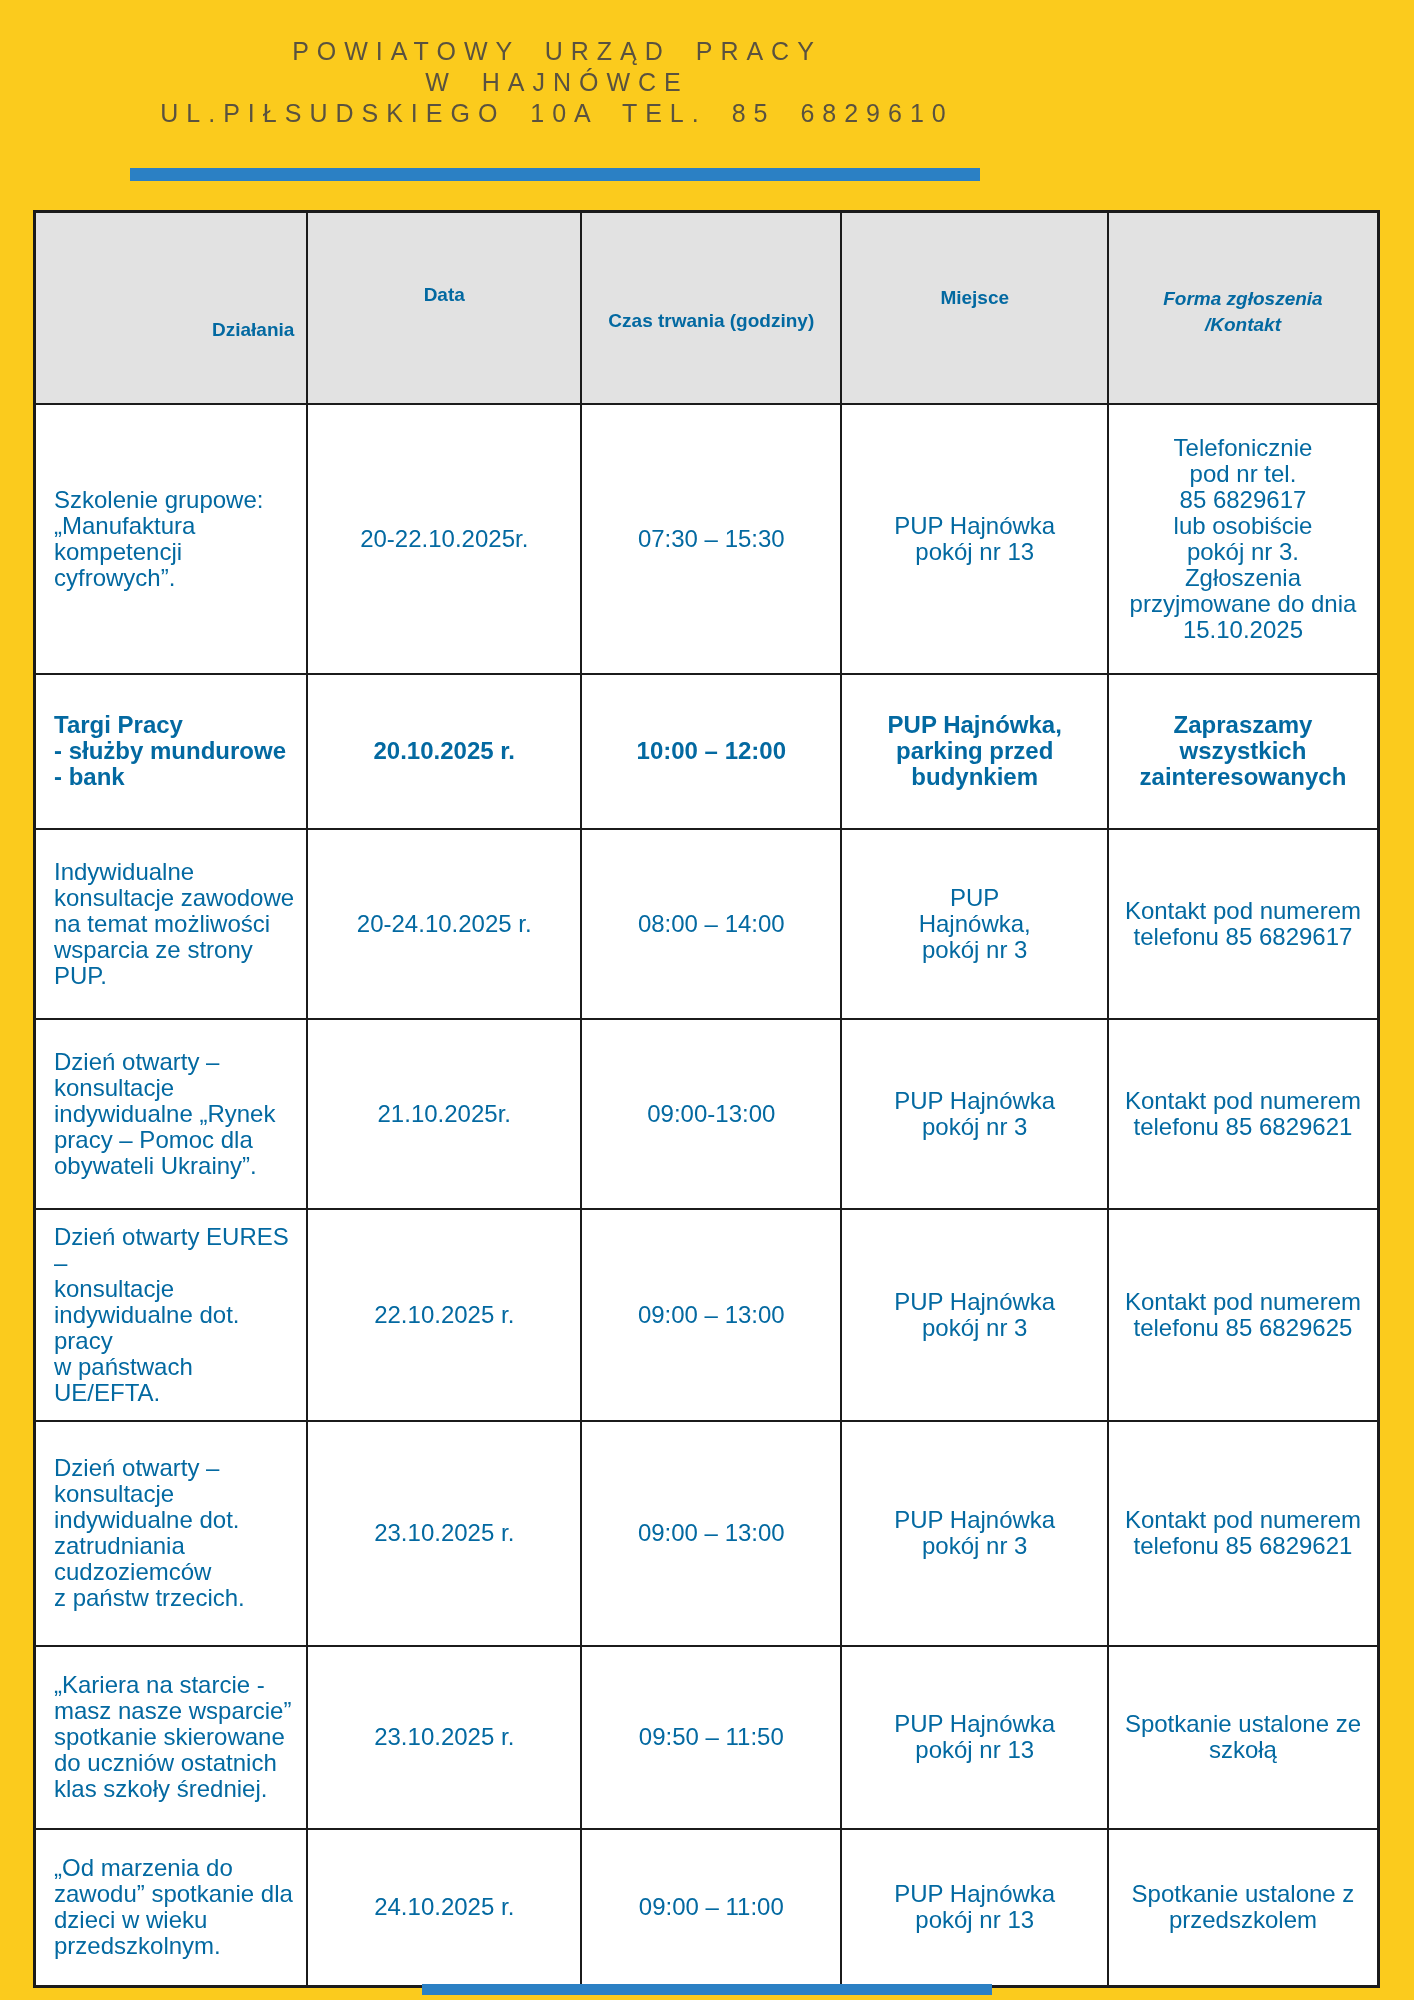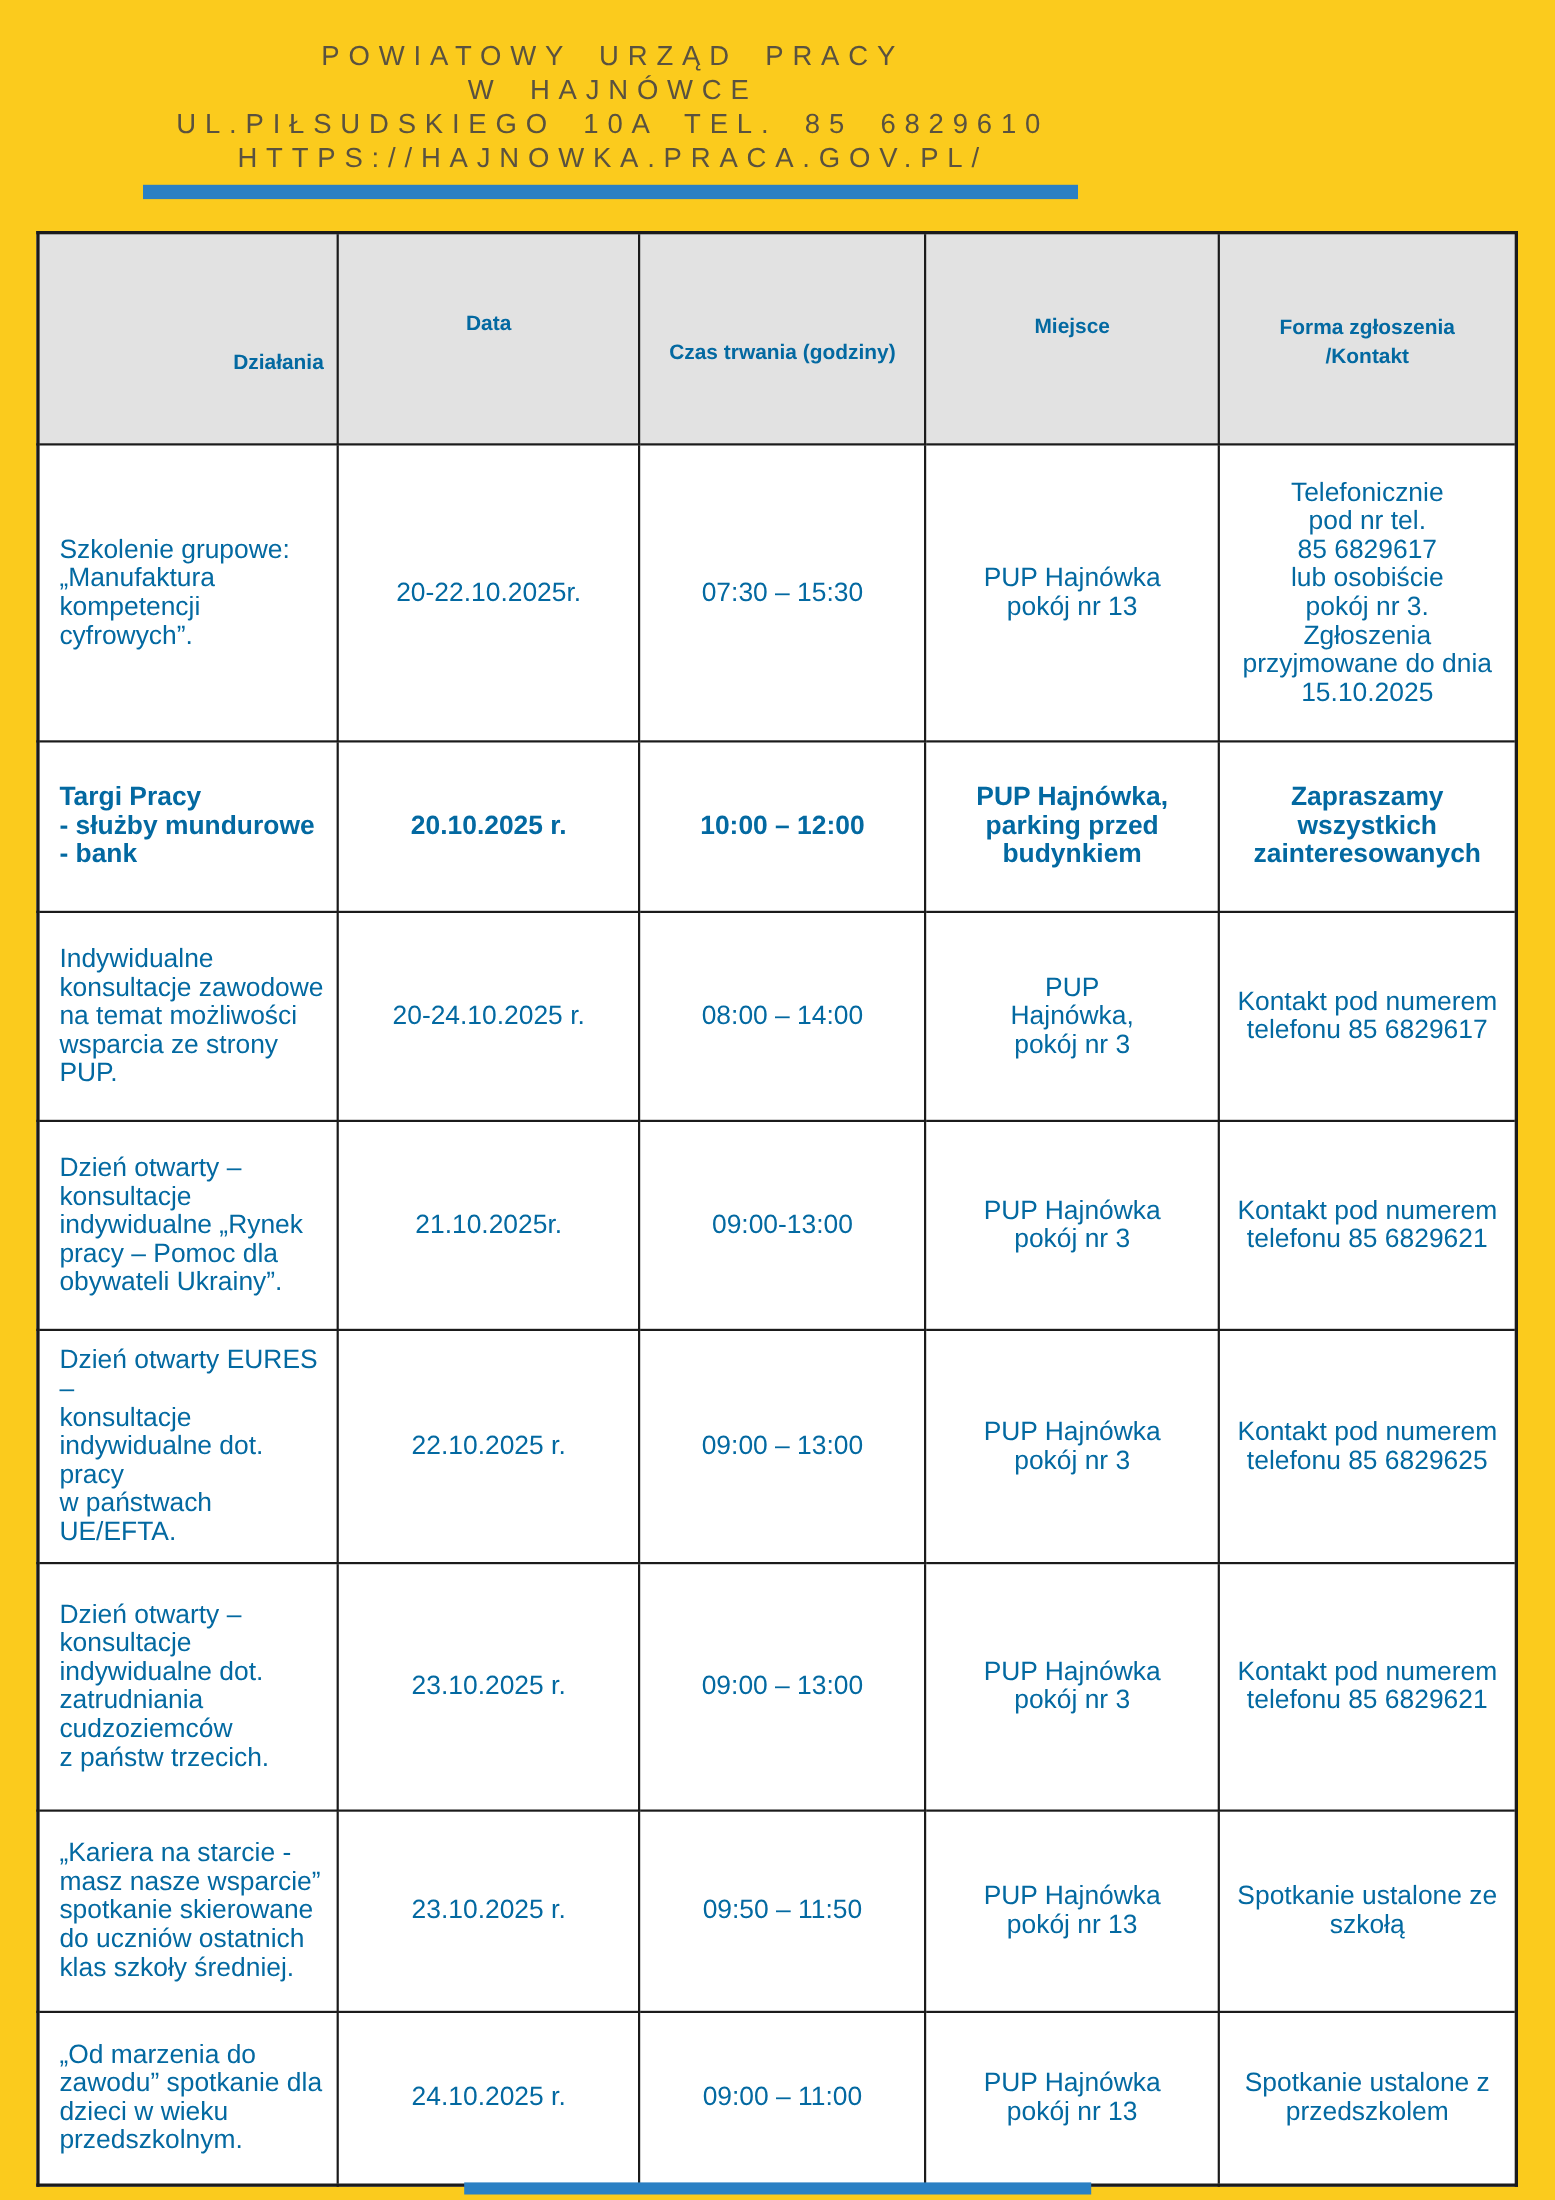--- a/index.html
+++ b/index.html
@@ -38,21 +38,21 @@
   }
   thead tr{height:192px;}
   th{
     background:#e2e2e2;font-size:19px;font-weight:bold;
     text-align:center;padding:8px 12px;line-height:26px;
   }
   th.col-0{text-align:right;padding-left:24px;padding-top:52px;margin-left:44px;}
   th.col-1{padding-bottom:34px;}
   th.col-2{padding-top:34px;}
   th.col-3{padding-bottom:28px;}
-  th.col-4{padding-bottom:0;}
+  th.col-4{padding-bottom:0;font-style:italic;}
   th.col-0{width:19.6%;} th.col-1{width:20.6%;} th.col-2{width:19.5%;}
   th.col-3{width:20.0%;} th.col-4{width:20.3%;}
 
   td{
     background:#ffffff;font-size:24px;line-height:26px;
     text-align:center;padding:14px 10px;
   }
   td.col-0{text-align:left;padding-left:18px;padding-right:12px;}
 
   tbody tr:nth-child(1){height:270px;}
@@ -66,21 +66,20 @@
 </style>
 </head>
 <body>
 
 <div class="page">
 
   <div class="header-block">
     <div class="header-line">POWIATOWY URZĄD PRACY</div>
     <div class="header-line">W HAJNÓWCE</div>
     <div class="header-line">UL.PIŁSUDSKIEGO 10A TEL. 85 6829610</div>
-    <div class="header-line">HTTPS://HAJNOWKA.PRACA.GOV.PL/</div>
   </div>
 
   <div class="divider"></div>
 
   <div class="table-wrap">
     <table>
       <thead>
           <tr>
             <th class="col-0">Działania</th>
             <th class="col-1">Data</th>

